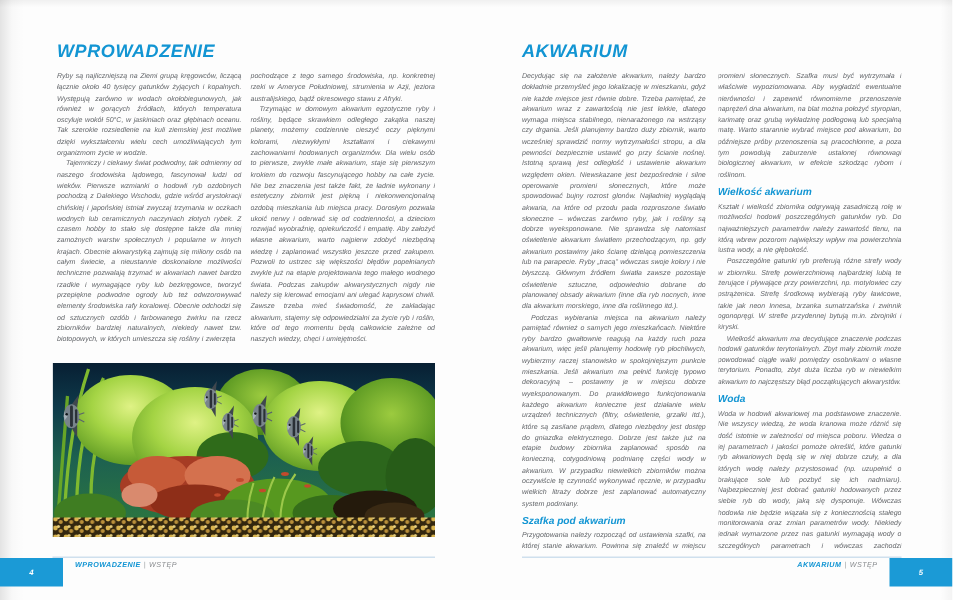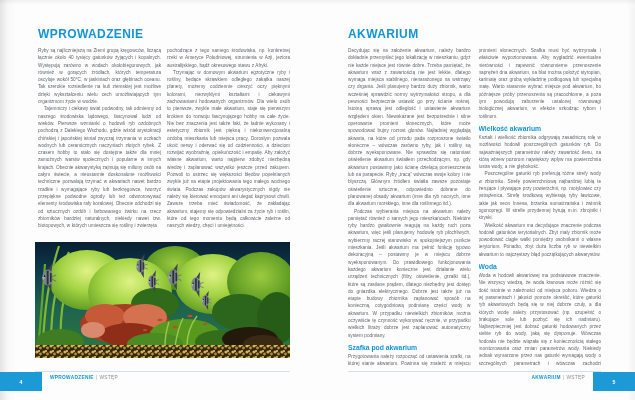--- a/index.html
+++ b/index.html
@@ -1,21 +1,21 @@
 <!DOCTYPE html>
 <html><head>
 <meta charset="utf-8">
 <style>
   html,body{margin:0;padding:0;}
   body{width:635px;height:400px;overflow:hidden;font-family:"Liberation Sans",sans-serif;background:#fff;}
   .spread{position:relative;width:635px;height:400px;background:
     linear-gradient(to right, rgba(0,0,0,0.10) 0, rgba(0,0,0,0.02) 8px, rgba(0,0,0,0) 16px),
     linear-gradient(to bottom, rgba(0,0,0,0.05) 0, rgba(0,0,0,0) 5px),
     linear-gradient(to left, rgba(0,0,0,0.04) 0, rgba(0,0,0,0) 8px),
-    #fdfdfd;}
+    #fdfdfd; font-style: italic;}
   .page-title{position:absolute;top:27px;font-size:12px;font-weight:bold;letter-spacing:.4px;color:#1295d3;}
   #lp-title{left:38px;}
   #rp-title{left:348px;}
   .cols{position:absolute;top:47px;display:flex;overflow:hidden;}
   #lp-cols{left:38px;width:252px;height:195px;gap:6px;}
   #rp-cols{left:348px;width:253px;height:320px;gap:8px;}
   .col{flex:1;overflow:hidden;}
   .para{margin:0;font-size:4.7px;line-height:7.3px;text-align:justify;color:#63666a;word-spacing:.2px;}
   .ind{text-indent:6px;}
   .subhead{margin:5px 0 2px 0;font-size:6.8px;font-weight:bold;color:#1295d3;}

